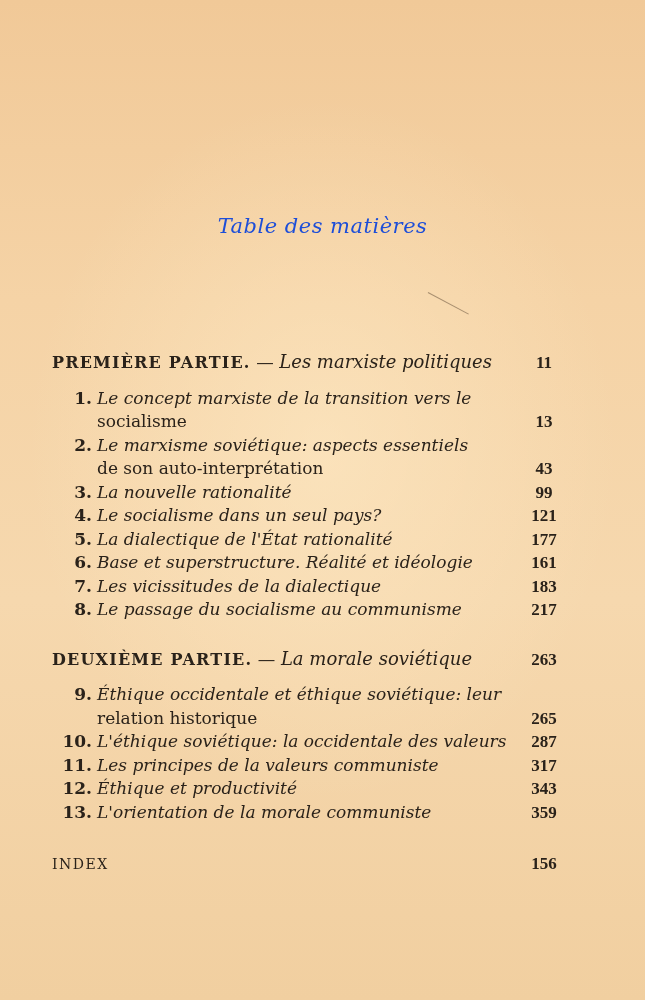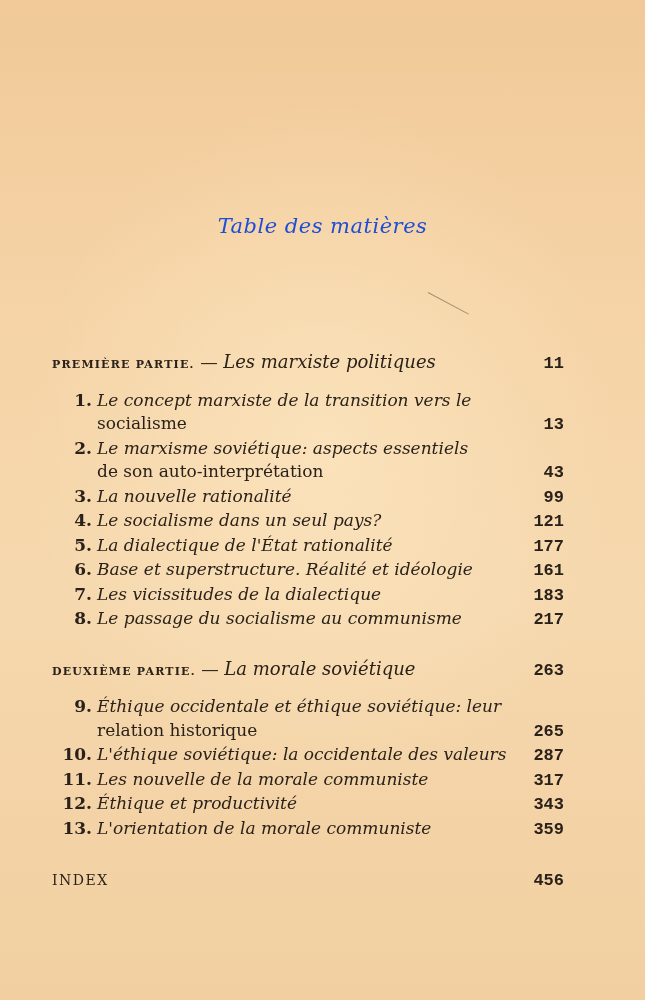--- a/index.html
+++ b/index.html
@@ -22,24 +22,24 @@
     background: rgba(90,70,50,0.5); transform: rotate(28deg); transform-origin: left center;
   }
   .toc { position: absolute; left: 52px; width: 512px; top: 350px; }
   .row {
     display: flex; justify-content: space-between; align-items: baseline;
     font-size: 17px; line-height: 23.5px;
   }
   .part-row { font-size: 17.5px; }
   .part-label {
     font-variant: small-caps; font-style: normal; letter-spacing: 1.2px;
-    font-size: 11px; font-weight: 600;
+    font-size: 16px; font-weight: 600;
   }
   .part-title { font-style: italic; font-size: 18px; }
-  .num { font-family: Liberation Mono, monospace; font-weight: 600; font-size: 17px; min-width: 40px; text-align: right; }
+  .num { font-family: Liberation Serif, serif; font-weight: 600; font-size: 17px; min-width: 40px; text-align: center; }
   .entry-num { display: inline-block; width: 40px; text-align: right; padding-right: 5px; font-weight: 600; }
   .entry-title { font-style: italic; }
   .cont { padding-left: 45px; }
   .gap-sm { height: 12px; }
   .gap-md { height: 25px; }
   .gap-lg { height: 28px; }
   .index-label { font-variant: small-caps; letter-spacing: 1.5px; font-weight: 400; font-size: 14px; }
 </style>
 </head>
 <body>
@@ -122,32 +122,32 @@
       <div class="row">
           <span class="cont">relation historique</span>
           <span class="num">265</span>
         </div>
     </div>
     <div class="row">
         <span><span class="entry-num">10.</span><span class="entry-title">L'éthique soviétique: la occidentale des valeurs</span></span>
         <span class="num">287</span>
       </div>
     <div class="row">
-        <span><span class="entry-num">11.</span><span class="entry-title">Les nouvelle de la morale communiste</span></span>
+        <span><span class="entry-num">11.</span><span class="entry-title">Les principes de la valeurs communiste</span></span>
         <span class="num">317</span>
       </div>
     <div class="row">
         <span><span class="entry-num">12.</span><span class="entry-title">Éthique et productivité</span></span>
         <span class="num">343</span>
       </div>
     <div class="row">
         <span><span class="entry-num">13.</span><span class="entry-title">L'orientation de la morale communiste</span></span>
         <span class="num">359</span>
       </div>
 
     <div class="gap-lg"></div>
 
     <div class="row">
       <span class="index-label">INDEX</span>
-      <span class="num">456</span>
+      <span class="num">156</span>
     </div>
   </div>
 </div>
 
 </body></html>

